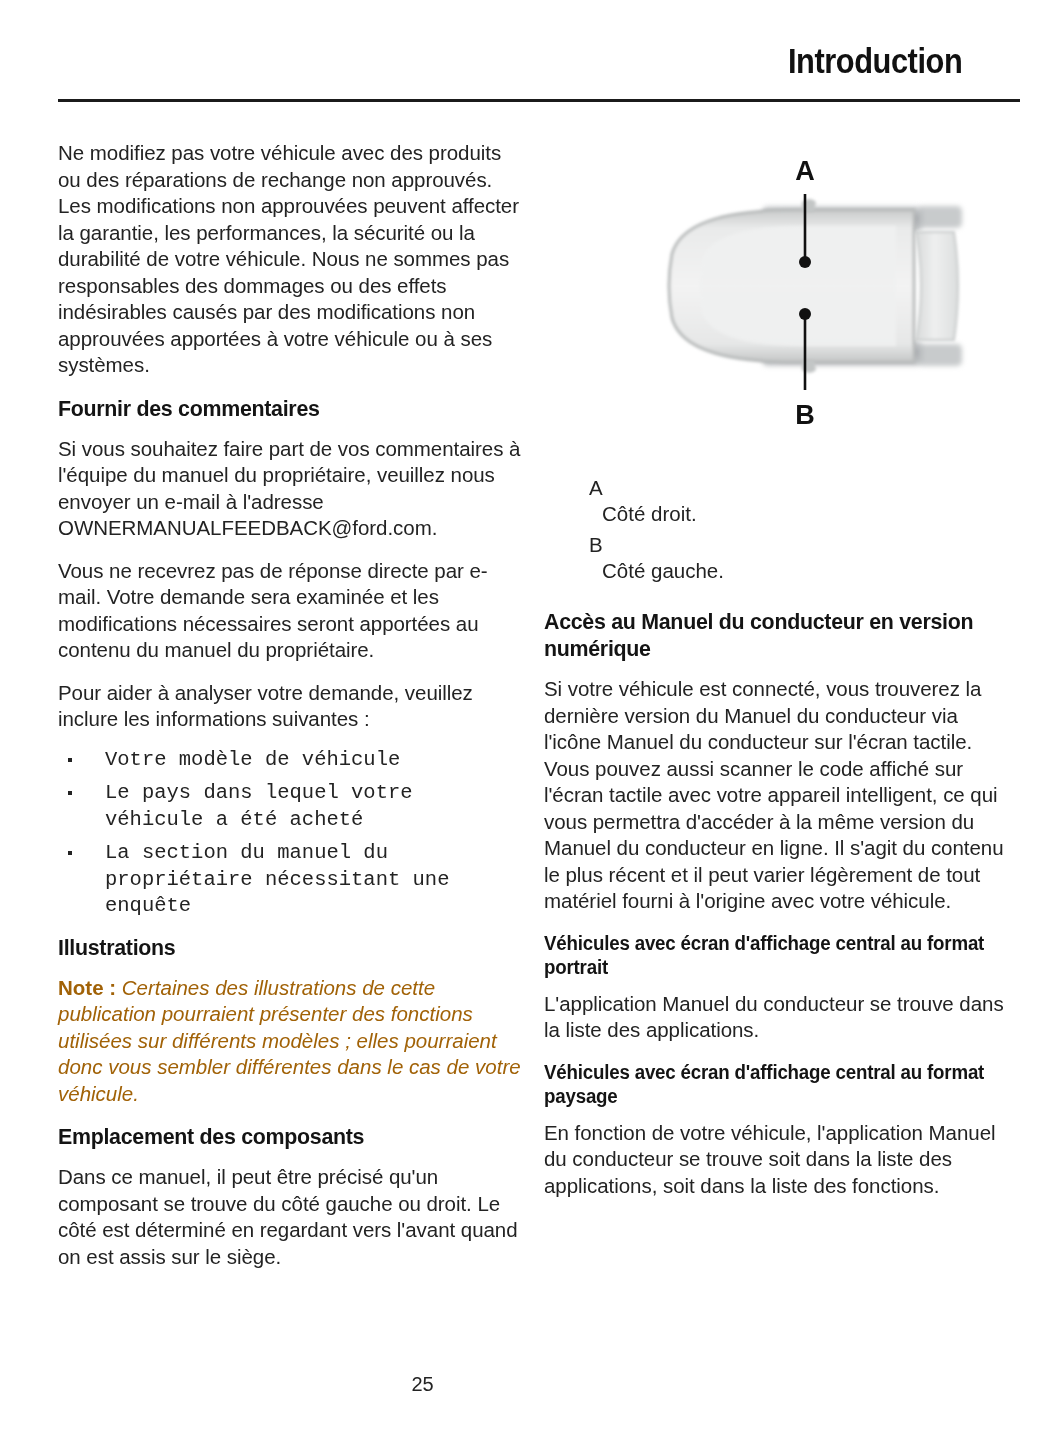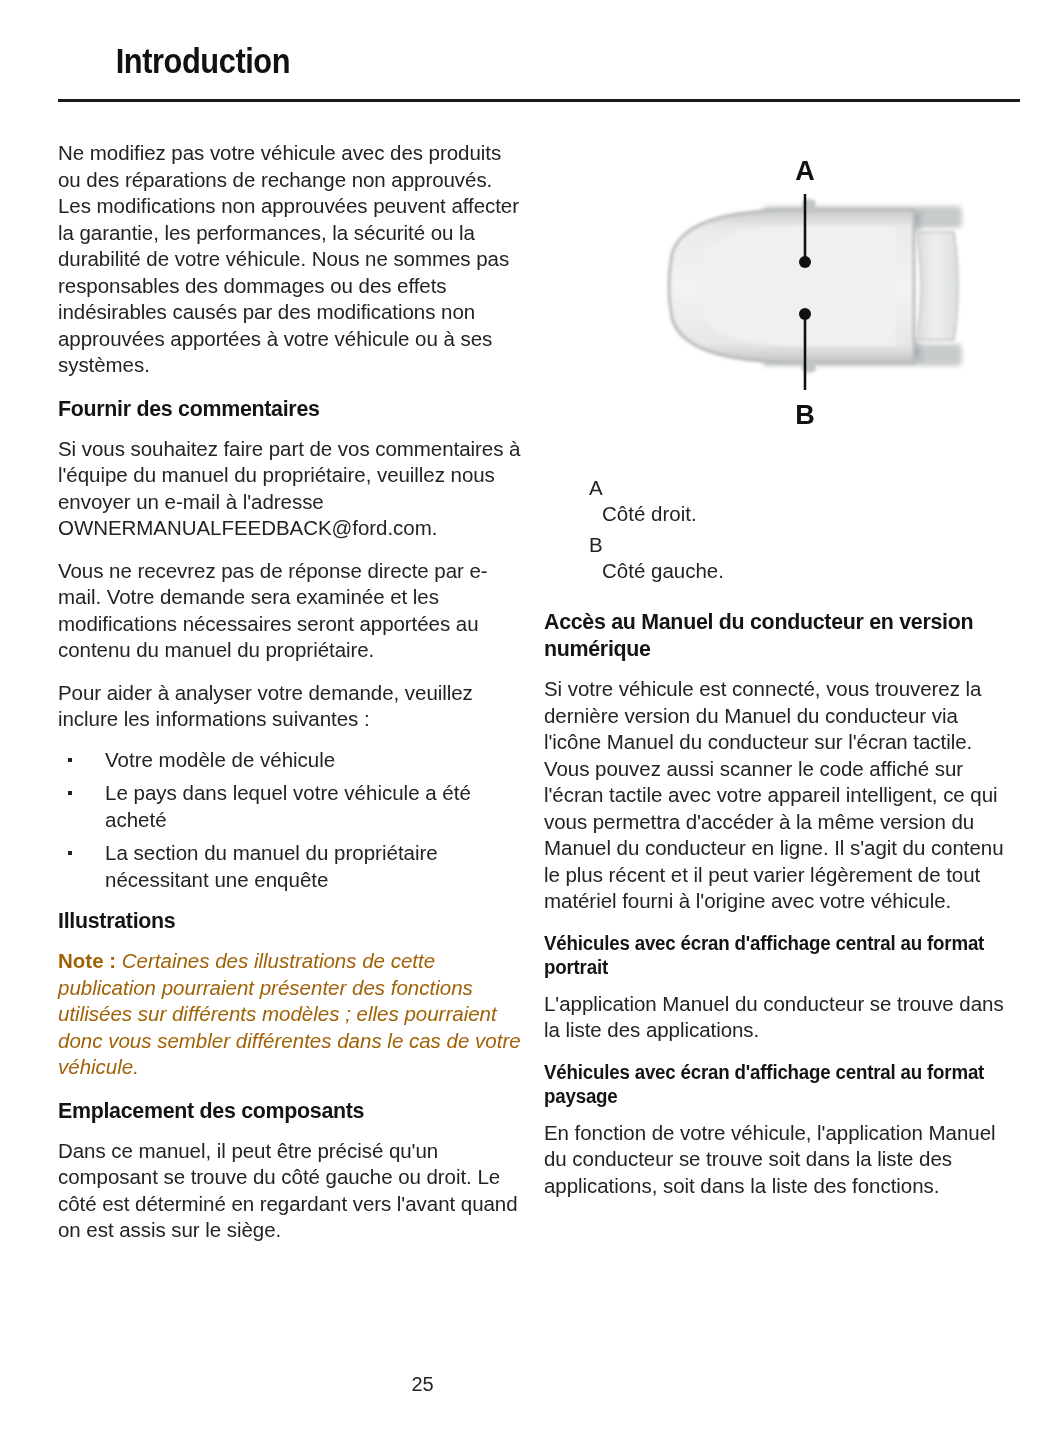--- a/index.html
+++ b/index.html
@@ -19,21 +19,21 @@
     overflow: hidden;
     box-sizing: border-box;
   }
 
   
   .page-header {
     position: absolute;
     top: 42px;
     left: 58px;
     width: 962px;
-    text-align: left;
+    text-align: right;
   }
   .page-header .title {
     font-size: 35px;
     font-weight: bold;
     letter-spacing: -0.5px;
     color: #111111;
     line-height: 1.1;
     font-stretch: condensed;
     transform: scaleX(0.88);
     transform-origin: center;
@@ -96,20 +96,21 @@
     padding: 0;
     list-style: none;
   }
   ul.bullets li {
     position: relative;
     padding-left: 47px;
     margin-bottom: 7px;
     font-size: 20.5px;
     line-height: 26.5px;
     color: #232323;
+    font-family: Liberation Mono, monospace;
   }
   ul.bullets li .bullet-mark {
     position: absolute;
     left: 10px;
     top: 11px;
     width: 4px;
     height: 4px;
     background: #232323;
   }
 

